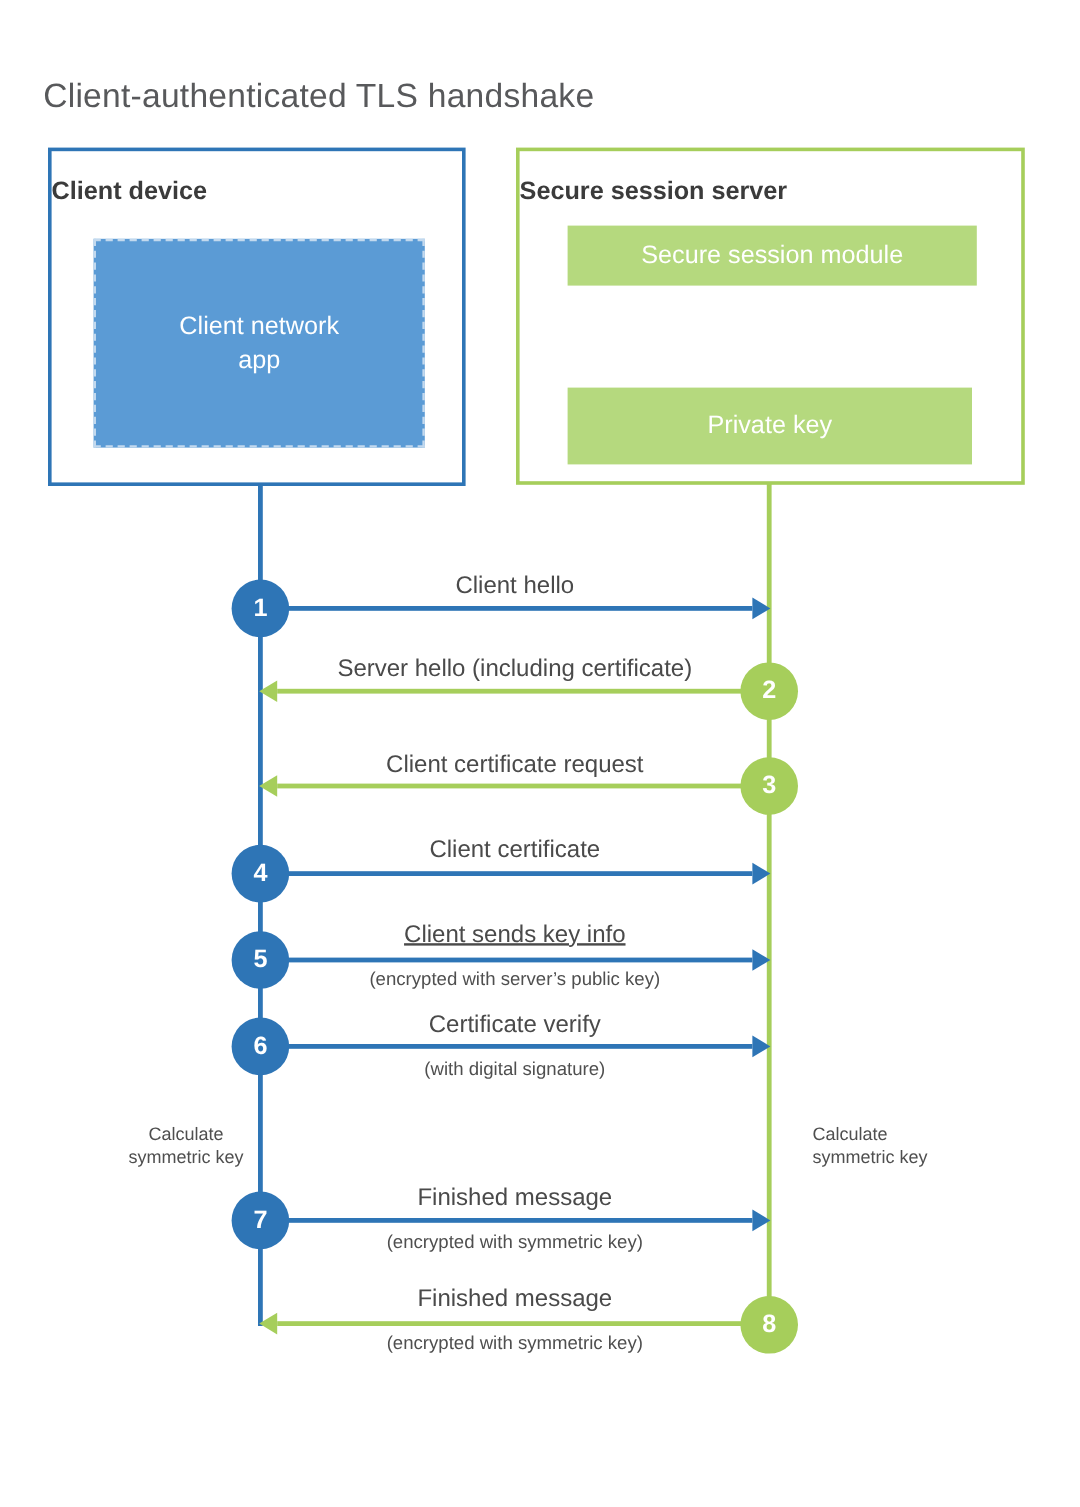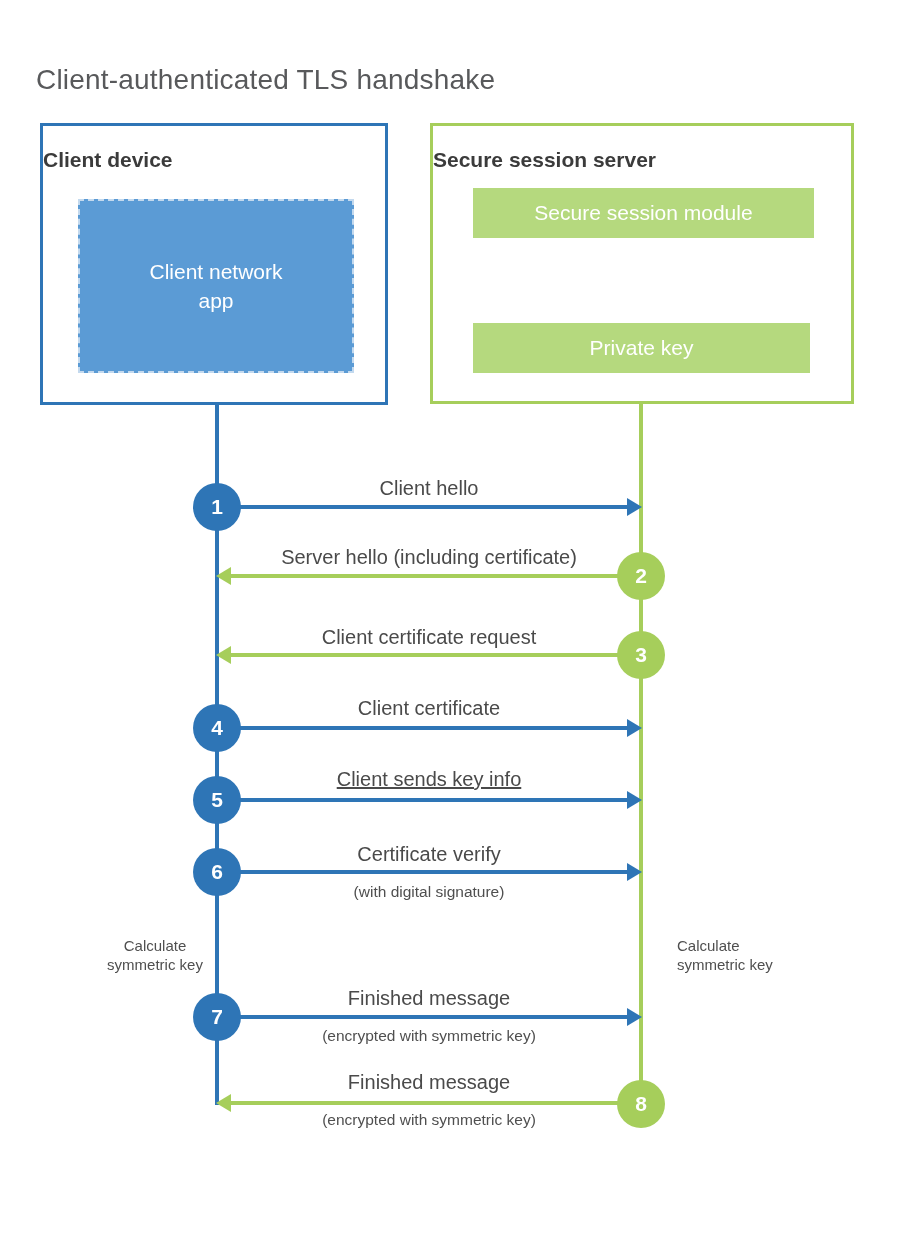--- a/index.html
+++ b/index.html
@@ -49,21 +49,21 @@
   <div class="entity-box client" style="left:40px;top:123px;width:348px;height:282px;">
     <div class="entity-title">Client device</div>
   </div>
   <div class="app-box" style="left:78px;top:199px;width:276px;height:174px;">Client network
 app</div>
 
   <div class="entity-box server" style="left:430px;top:123px;width:424px;height:281px;">
     <div class="entity-title">Secure session server</div>
   </div>
   <div class="bar" style="left:473px;top:188px;width:341px;height:50px;">Secure session module</div>
-  <div class="bar" style="left:473px;top:323px;width:337px;height:50px;">Private key</div>
+  <div class="bar" style="left:473px;top:323px;width:337px;height:64px;">Private key</div>
 
   <div class="lifeline blue" style="left:215px;top:404px;height:701px;"></div>
   <div class="lifeline green" style="left:639px;top:402px;height:702px;"></div>
 
   <div class="msg-label" style="top:477px;">Client hello</div>
   <div class="arrow-line blue" style="left:217px;top:505px;width:410px;"></div>
   <div class="arrow-head right" style="left:627px;top:498px;"></div>
   <div class="circle blue" style="left:193px;top:483px;">1</div>
 
   <div class="msg-label" style="top:546px;">Server hello (including certificate)</div>
@@ -77,20 +77,21 @@
   <div class="circle green" style="left:617px;top:631px;">3</div>
 
   <div class="msg-label" style="top:697px;">Client certificate</div>
   <div class="arrow-line blue" style="left:217px;top:726px;width:410px;"></div>
   <div class="arrow-head right" style="left:627px;top:719px;"></div>
   <div class="circle blue" style="left:193px;top:704px;">4</div>
 
   <div class="msg-label" style="top:768px;text-decoration:underline;">Client sends key info</div>
   <div class="arrow-line blue" style="left:217px;top:798px;width:410px;"></div>
   <div class="arrow-head right" style="left:627px;top:791px;"></div>
+  <div class="msg-sub" style="top:808px;">(encrypted with server’s public key)</div>
   <div class="circle blue" style="left:193px;top:776px;">5</div>
 
   <div class="msg-label" style="top:843px;">Certificate verify</div>
   <div class="arrow-line blue" style="left:217px;top:870px;width:410px;"></div>
   <div class="arrow-head right" style="left:627px;top:863px;"></div>
   <div class="msg-sub" style="top:883px;">(with digital signature)</div>
   <div class="circle blue" style="left:193px;top:848px;">6</div>
 
   <div class="note" style="left:90px;top:936px;width:130px;text-align:center;">Calculate
 symmetric key</div>

